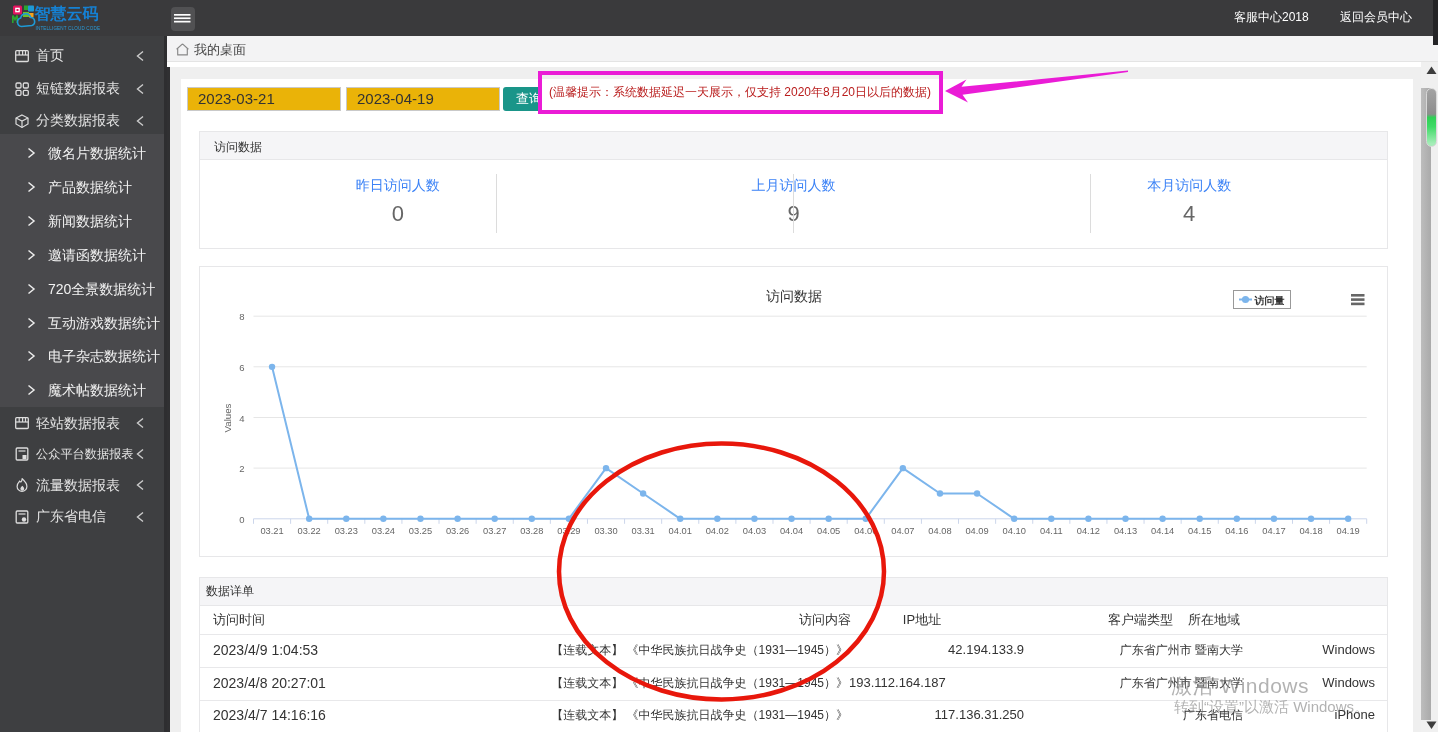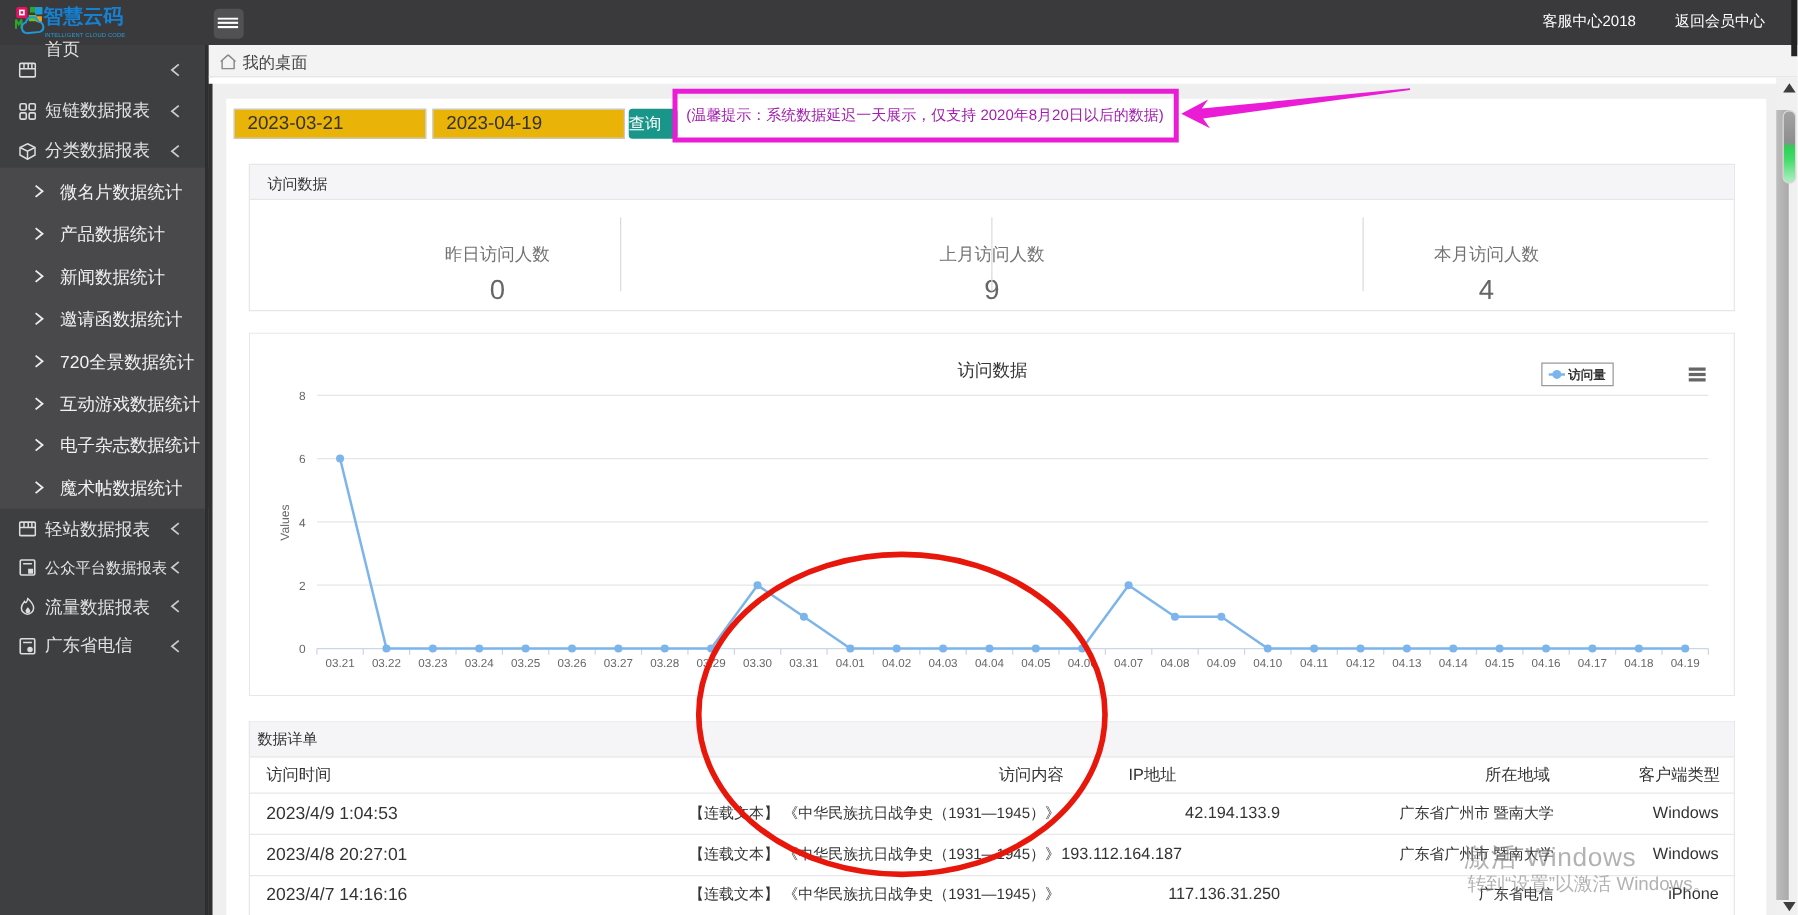--- a/index.html
+++ b/index.html
@@ -15,26 +15,26 @@
 .sbedge{left:164px;top:36px;width:3px;height:696px;background:#2e2e30}
 .sbedge2{left:167px;top:62px;width:3px;height:670px;background:#303032}
 .mi{left:0;width:167px;height:33px;color:#e3e3e3;font-size:14px}
 .mi .t{position:absolute;left:36px;top:0;line-height:33px;white-space:nowrap}
 .smi{left:0;width:167px;height:34px;color:#f2f2f2;font-size:14px}
 .smi .t{position:absolute;left:48px;top:0;line-height:34px;white-space:nowrap}
 .crumb{left:167px;top:36px;width:1271px;height:26px;background:#f3f3f4;border-bottom:1px solid #e4e4e4}
 .whiteband{left:167px;top:62px;width:1271px;height:4.5px;background:#fff}
 .card{left:181px;top:79px;width:1232px;height:653px;background:#fff}
 .dinput{top:87px;height:24px;border:1px solid #c9c9c9;background:#eab308;font-size:15px;color:#333;line-height:22px;padding-left:10px;width:154px}
-.qbtn{left:503px;top:87px;width:39px;height:24px;background:#1a9589;color:#fff;font-size:13px;text-align:left;line-height:24px;border-radius:3px}
-.tipbox{left:538px;top:71px;width:405px;height:43px;border:4px solid #ea1cd6;font-size:12px;color:#a21caf;line-height:35px;padding-left:7px;white-space:nowrap;overflow:hidden}
+.qbtn{left:503px;top:87px;width:39px;height:24px;background:#1a9589;color:#fff;font-size:13px;text-align:right;line-height:24px;border-radius:3px}
+.tipbox{left:538px;top:71px;width:405px;height:43px;border:4px solid #ea1cd6;font-size:12px;color:#b91c1c;line-height:35px;padding-left:7px;white-space:nowrap;overflow:hidden}
 .panel{left:199px;width:1189px;background:#fff;border:1px solid #e7e7e9}
 .phead{height:28px;background:#f5f5f7;border-bottom:1px solid #e7e7e9;font-size:12px;color:#333;line-height:27px;padding-left:14px}
 .statcell{flex:1;text-align:center}
-.statlab{margin-top:35px;font-size:14px;color:#737373}
+.statlab{margin-top:17px;font-size:14px;color:#3b82f6}
 .statnum{margin-top:6px;font-size:22px;color:#666}
 .vdiv{width:1px;background:#dcdcdc;top:174px;height:59px}
 .th{top:605px;font-size:13px;color:#333;line-height:29px;white-space:nowrap}
 .td{font-size:13px;color:#333;line-height:32px;white-space:nowrap}
 .rline{left:200px;width:1187px;height:1px;background:#e8e8ea}
 .wm1{left:1171px;top:672px;font-size:21px;color:rgba(115,115,115,0.55);letter-spacing:0.5px}
 .wm2{left:1174px;top:698px;font-size:15px;color:rgba(115,115,115,0.55)}
 </style>
 </head>
 <body>
@@ -58,21 +58,21 @@
 <rect x="16" y="0.5" width="6" height="6" rx="0.8" fill="#1e9ad6"></rect>
 <rect x="11" y="7" width="6" height="5" fill="#6abf2a"></rect>
 <rect x="17" y="8" width="4.5" height="4.5" fill="#f5a21b"></rect>
 <path d="M0.8 10.5 L0.8 18 M0.8 10.5 L3 14.5 L5.2 10.5 L5.2 18" stroke="#2ba52e" stroke-width="1.6" fill="none"></path>
 <path d="M9.5 21.5 a4.4 4.4 0 0 1 -0.8 -8.6 a5.2 5.2 0 0 1 10.1 -0.4 a4.1 4.1 0 0 1 1 8 z" fill="none" stroke="#1e9ad6" stroke-width="1.6"></path>
 <text x="22.5" y="13.8" font-size="16" font-weight="bold" fill="#1581d3" font-family="'Liberation Sans',sans-serif">智慧云码</text>
 <text x="23.5" y="24.5" font-size="4.6" fill="#2a9ad8" font-family="'Liberation Sans',sans-serif" letter-spacing="0.15">INTELLIGENT CLOUD CODE</text>
 </svg>
 <div class="a sidebar"></div>
 <div class="a subblock"></div>
-<div class="a mi" style="top:23px">
+<div class="a mi" style="top:39.0px">
     <span class="t">首页</span>
   </div>
 <svg class="a" style="left:15px;top:48.5px" width="14" height="14">
     <rect x="0.7" y="1.7" width="12.6" height="10.8" rx="1" fill="none" stroke="#dddddd" stroke-width="1.3"></rect>
     <line x1="0.7" y1="6" x2="13.3" y2="6" stroke="#dddddd" stroke-width="1.2"></line>
     <line x1="4.2" y1="2" x2="4.2" y2="6" stroke="#dddddd" stroke-width="1.2"></line>
     <line x1="7.6" y1="2" x2="7.6" y2="6" stroke="#dddddd" stroke-width="1.2"></line>
     <line x1="10.5" y1="2" x2="10.5" y2="6" stroke="#dddddd" stroke-width="1.2"></line>
   </svg>
 <svg class="a" style="left:135px;top:49.5px" width="10" height="12">
@@ -339,21 +339,21 @@
     <circle cx="1112.04" cy="252.80" r="3.2" fill="#7cb5ec"></circle>
     <circle cx="1149.15" cy="252.80" r="3.2" fill="#7cb5ec"></circle>
   </svg>
 <div class="a panel" style="top:577px;height:155px;border-bottom:none">
     <div class="phead" style="padding-left:6px">数据详单</div>
   </div>
 <div class="a th" style="left:213px">访问时间</div>
 <div class="a th" style="left:651px;width:200px;text-align:right">访问内容</div>
 <div class="a th" style="left:822px;width:200px;text-align:center">IP地址</div>
 <div class="a th" style="left:1040px;width:200px;text-align:right">所在地域</div>
-<div class="a th" style="left:1176px;width:200px;text-align:right">客户端类型</div>
+<div class="a th" style="left:1108px;width:200px;">客户端类型</div>
 <div class="a rline" style="top:634px"></div>
 <div class="a td" style="left:213px;top:634px;font-size:14px">2023/4/9 1:04:53</div>
 <div class="a td" style="left:448px;top:634px;width:400px;text-align:right;font-size:12px">【连载文本】 《中华民族抗日战争史（1931—1945）》</div>
 <div class="a td" style="left:824px;top:634px;width:200px;text-align:right">42.194.133.9</div>
 <div class="a td" style="left:1043px;top:634px;width:200px;text-align:right;font-size:12px">广东省广州市 暨南大学</div>
 <div class="a td" style="left:1175px;top:634px;width:200px;text-align:right">Windows</div>
 <div class="a rline" style="top:667px"></div>
 <div class="a td" style="left:213px;top:667px;font-size:14px">2023/4/8 20:27:01</div>
 <div class="a td" style="left:448px;top:667px;width:400px;text-align:right;font-size:12px">【连载文本】 《中华民族抗日战争史（1931—1945）》</div>
 <div class="a td" style="left:849px;top:667px;width:200px;text-align:left">193.112.164.187</div>

